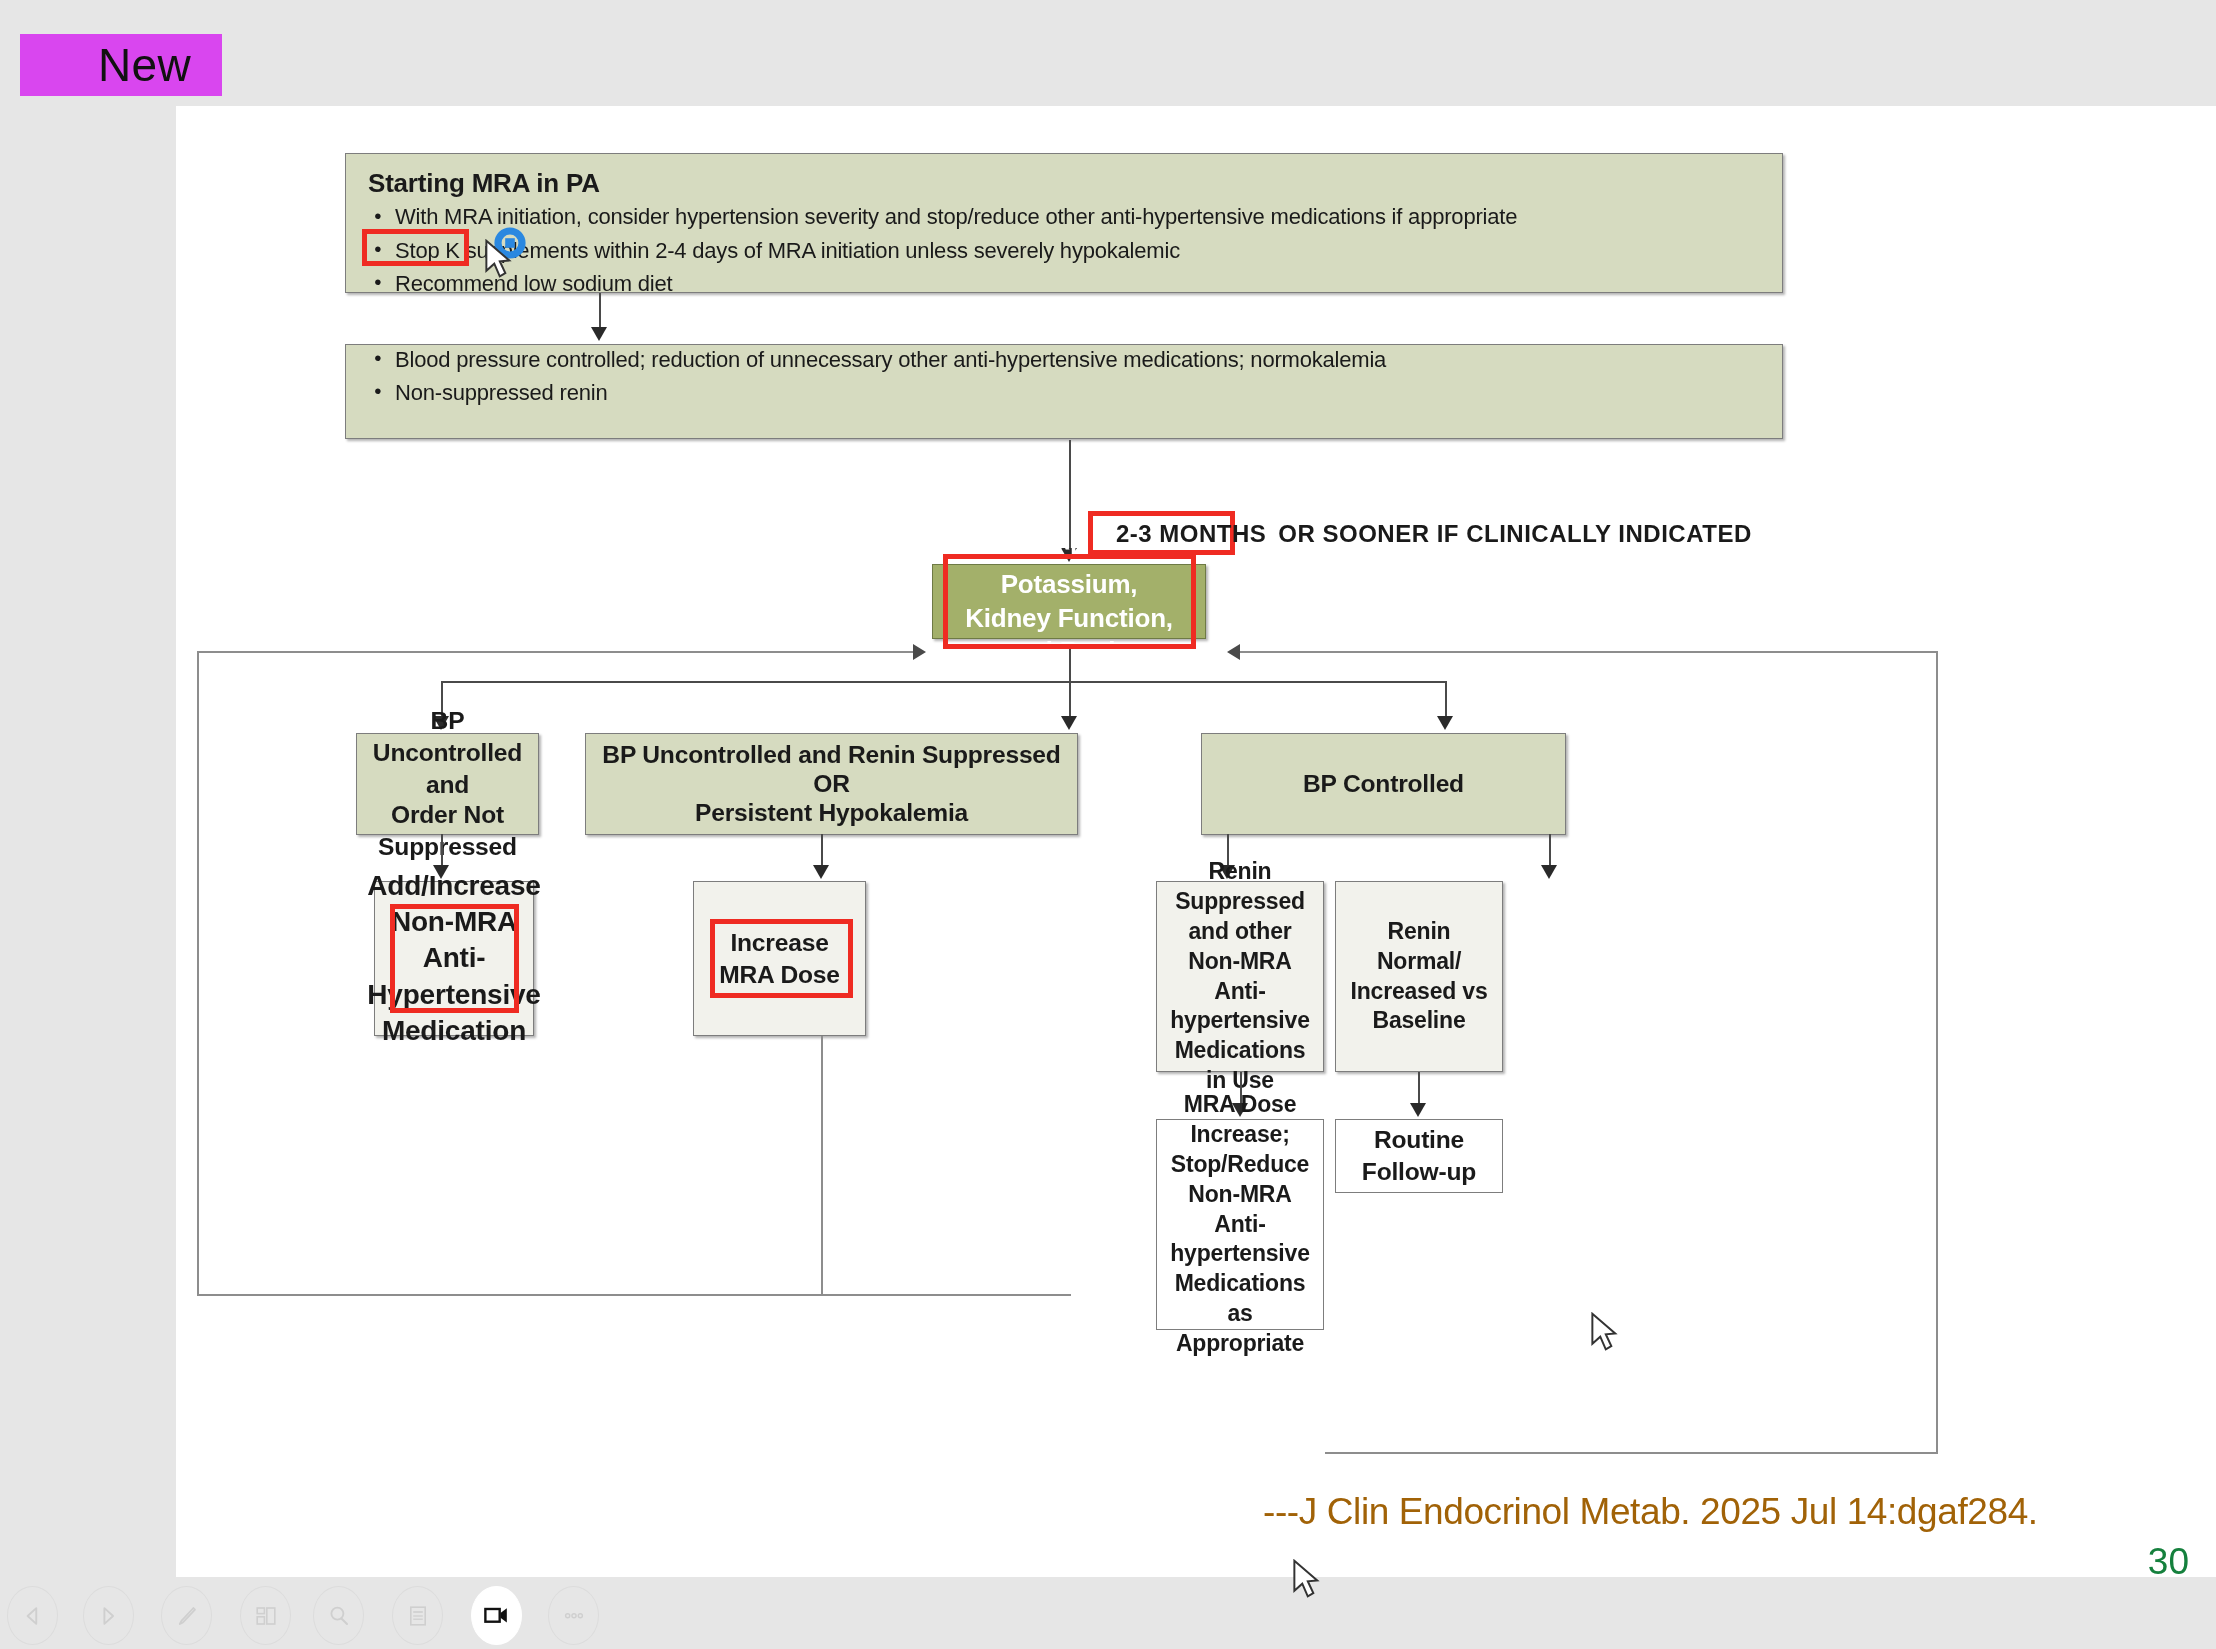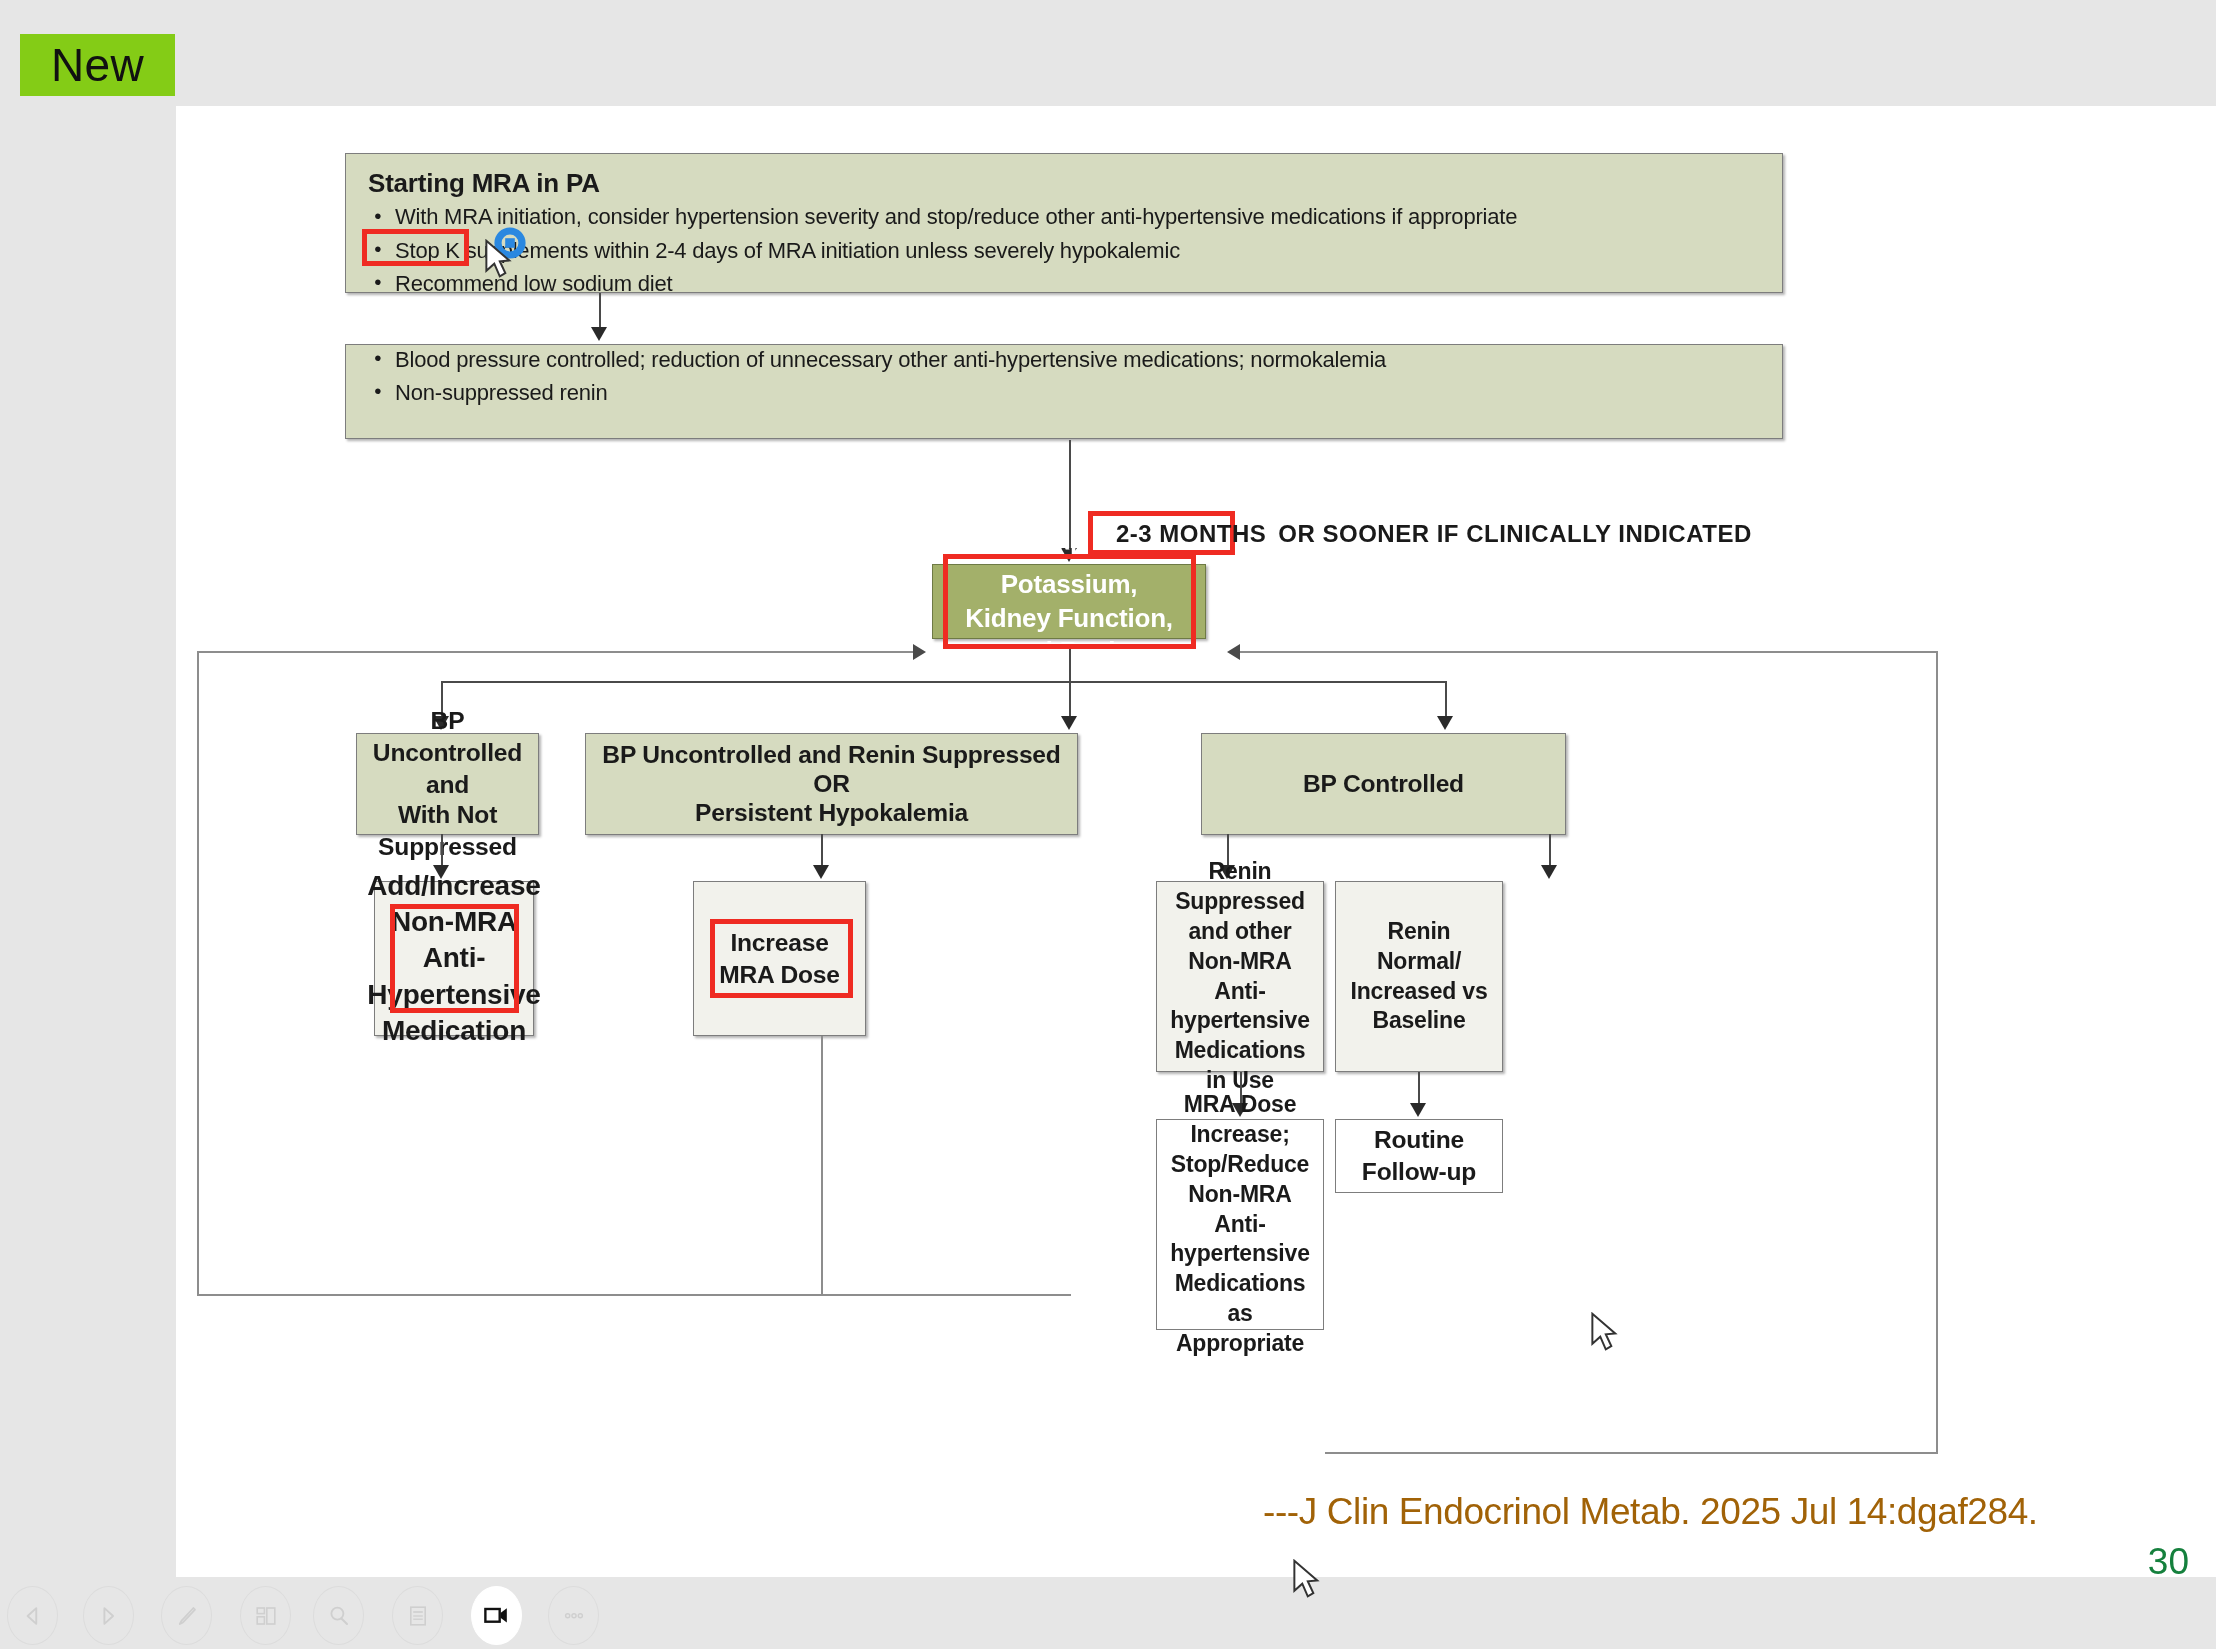--- a/index.html
+++ b/index.html
@@ -7,23 +7,23 @@
     width:2216px;height:1649px;
     background:#e6e6e6;
     font-family:"Liberation Sans", sans-serif;
     overflow:hidden;
     position:relative;
   }
 
   
   #new-badge{
     position:absolute;left:20px;top:34px;width:155px;height:62px;
-    background:#84cc16;
+    background:#d946ef;
     display:flex;align-items:center;justify-content:center;
-    font-size:46px;color:#111;letter-spacing:0.4px;
+    font-size:46px;color:#111;letter-spacing:0.4px;padding-left:47px;
   }
 
   
   #slide{
     position:absolute;left:176px;top:106px;width:2045px;height:1471px;
     background:#ffffff;
   }
 
   
   .fbox{
@@ -179,21 +179,21 @@
   <div class="hline" style="left:265px;top:575px;width:1006px;"></div>
   <div class="vline" style="left:265px;top:575px;height:37px;"></div>
   <div class="vline" style="left:893px;top:575px;height:37px;"></div>
   <div class="vline" style="left:1269px;top:575px;height:37px;"></div>
   <div class="arrow-d" style="left:257px;top:610px;"></div>
   <div class="arrow-d" style="left:885px;top:610px;"></div>
   <div class="arrow-d" style="left:1261px;top:610px;"></div>
 
   <div class="fbox green center" style="left:180px;top:627px;width:183px;height:102px;">
     <div class="bxtxt">BP Uncontrolled and</div>
-    <div class="bxtxt" style="margin-top:-8px;">With Not Suppressed</div>
+    <div class="bxtxt" style="margin-top:-8px;">Order Not Suppressed</div>
   </div>
 
   <div class="fbox green center" style="left:409px;top:627px;width:493px;height:102px;">
     <div class="bxtxt">BP Uncontrolled and Renin Suppressed</div>
     <div class="bxtxt" style="margin-top:-9.5px;text-align:right;">OR</div>
     <div class="bxtxt" style="margin-top:-9.5px;">Persistent Hypokalemia</div>
   </div>
 
   <div class="fbox green center" style="left:1025px;top:627px;width:365px;height:102px;">
     <div class="bxtxt">BP Controlled</div>

